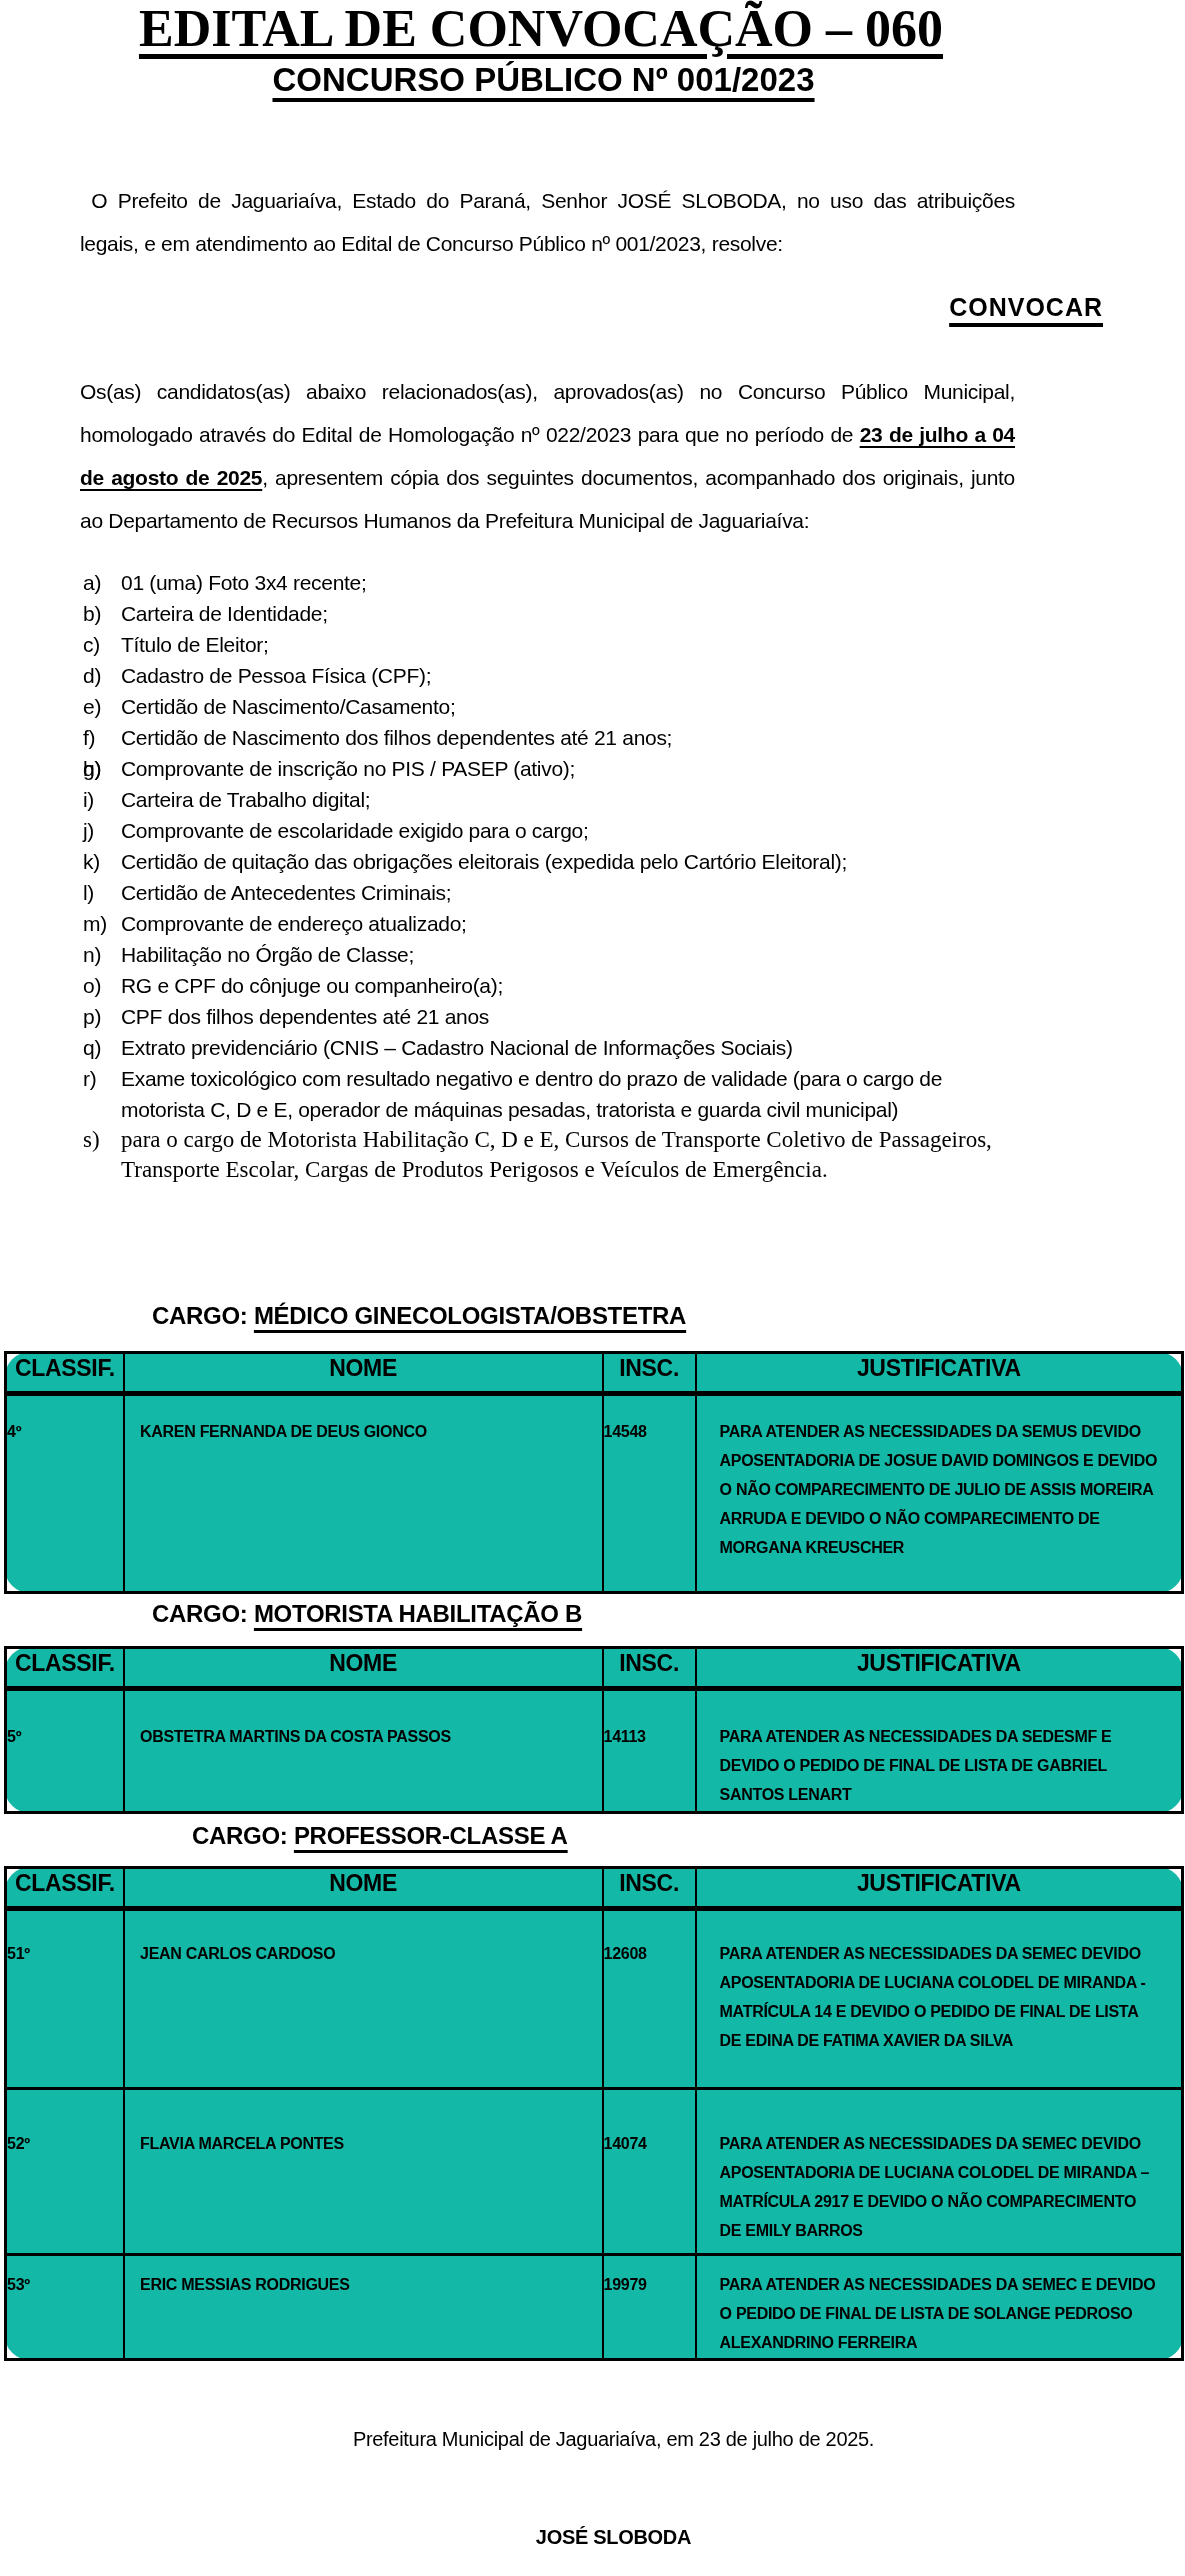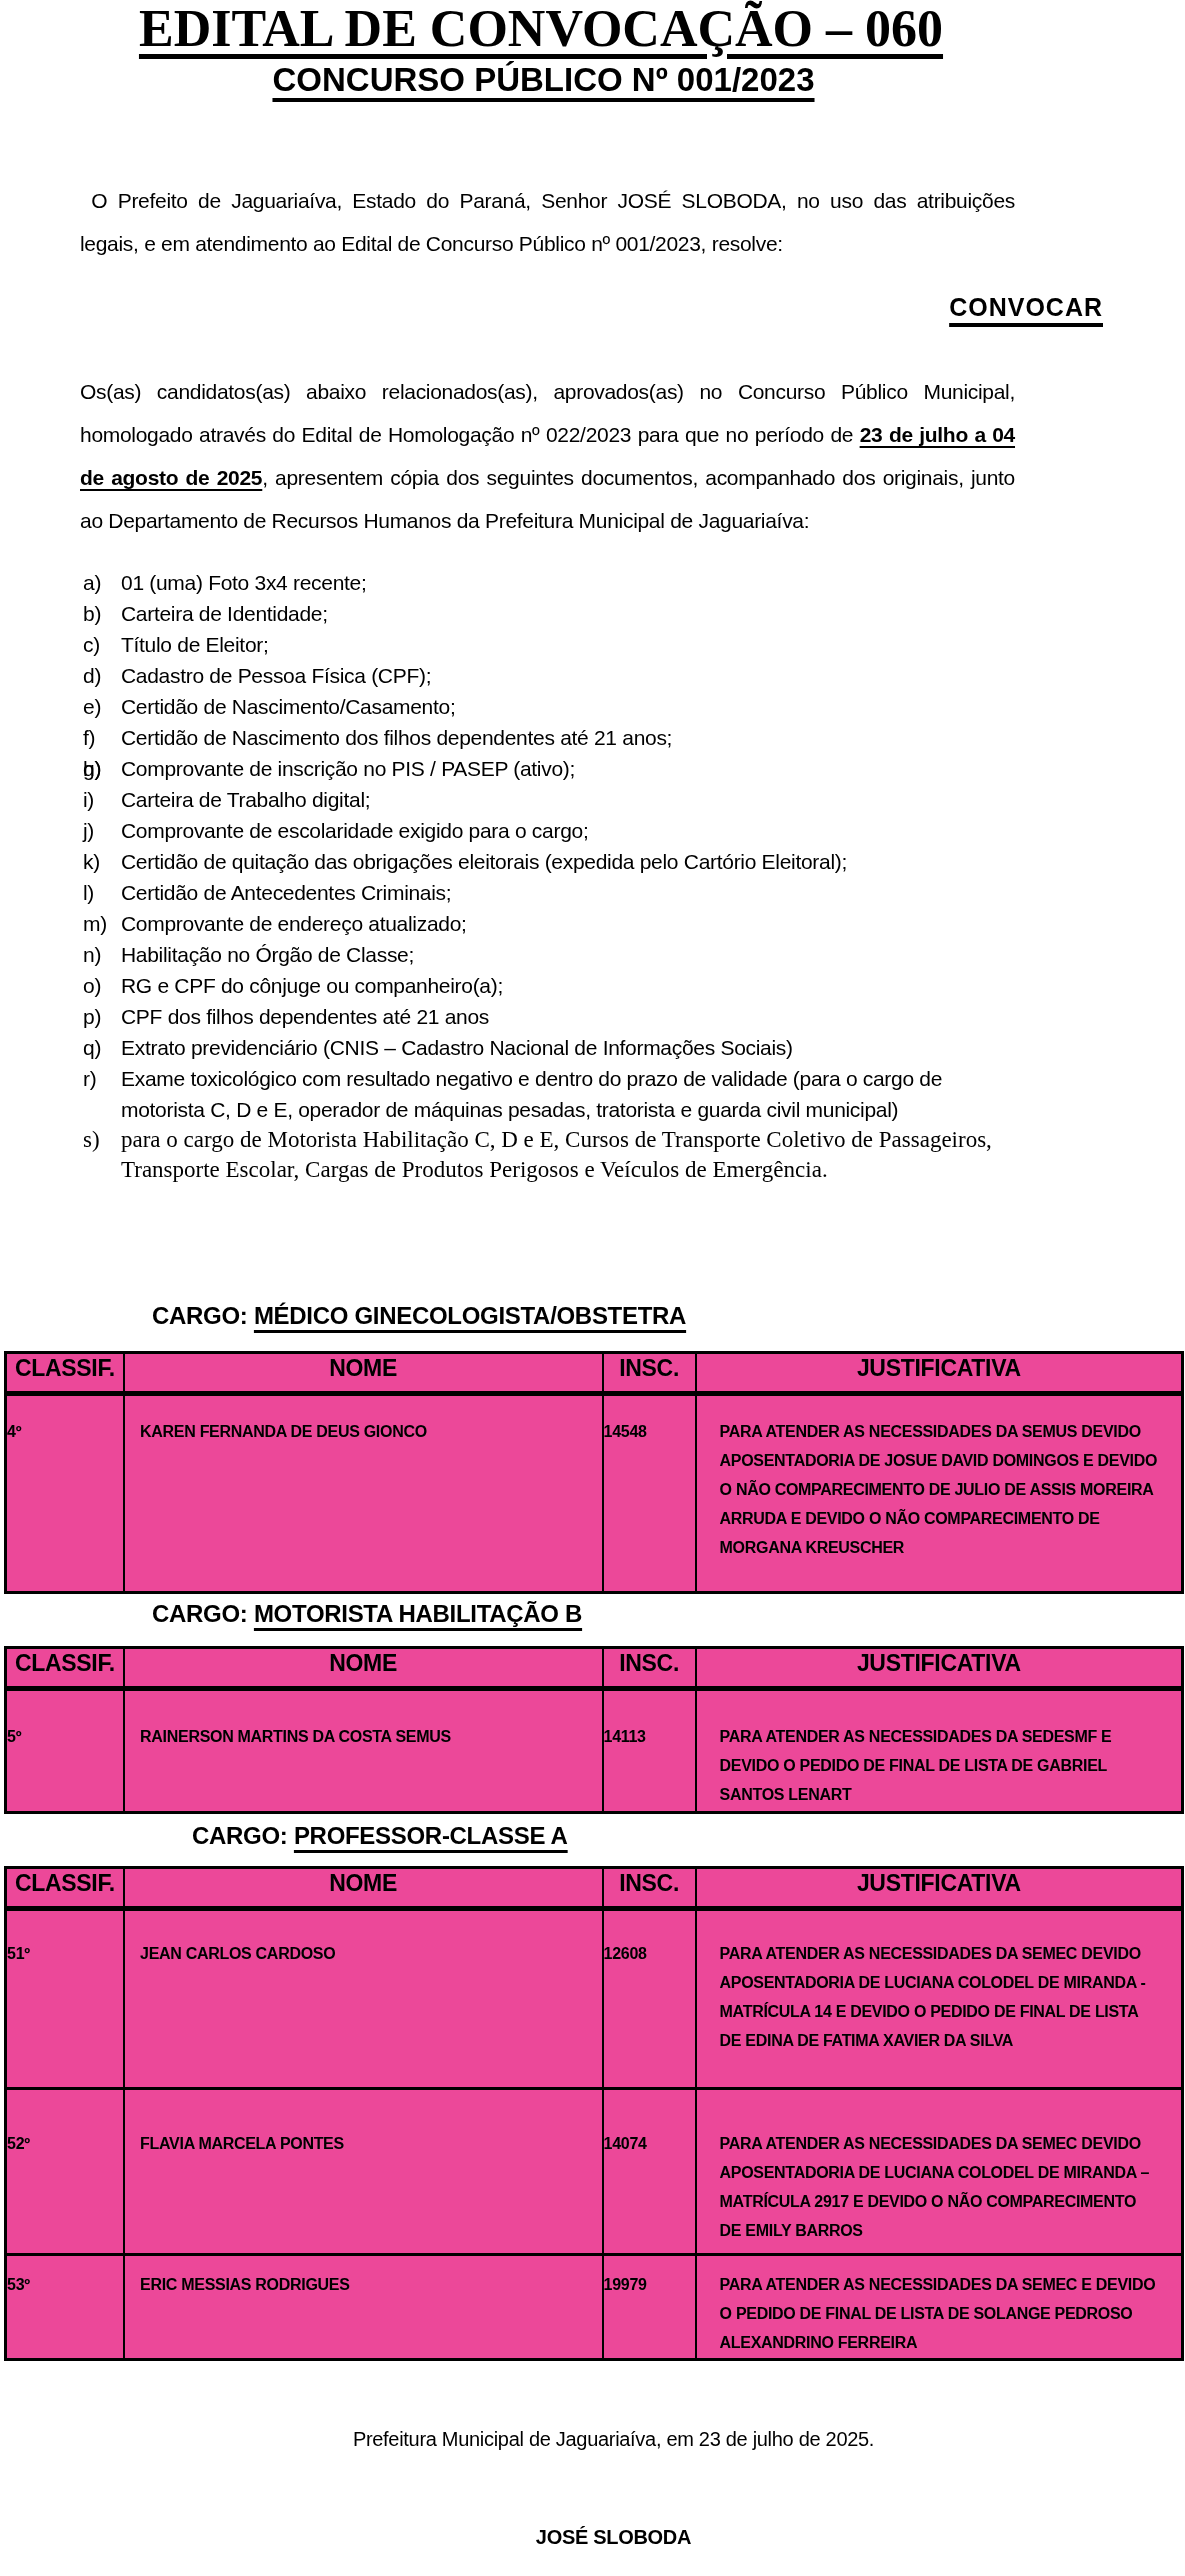--- a/index.html
+++ b/index.html
@@ -92,21 +92,22 @@
     text-underline-offset:5.7px;
   }
 
   
   table.tbl {
     border-collapse:collapse;
     width:1178px;
     table-layout:fixed;
     font-weight:bold;
     letter-spacing:-0.3px;
-    background:#ec4899;
+    background:#14b8a6;
+    border-radius:28px;
   }
   table.tbl, table.tbl th, table.tbl td { border:2.1px solid #000; }
   table.tbl { border-width:3.6px; }
   table.tbl th {
     font-size:23px;
     height:41px;
     text-align:center;
     vertical-align:middle;
     border-bottom-width:5.2px;
     padding-bottom:7.2px;
@@ -212,21 +213,21 @@
       <tr>
         <th>CLASSIF.</th>
         <th>NOME</th>
         <th>INSC.</th>
         <th>JUSTIFICATIVA</th>
       </tr>
     </thead>
     <tbody>
       <tr class="pt60" style="height:124px;">
         <td class="c-classif">5º</td>
-        <td class="c-nome">RAINERSON MARTINS DA COSTA SEMUS</td>
+        <td class="c-nome">OBSTETRA MARTINS DA COSTA PASSOS</td>
         <td class="c-insc">14113</td>
         <td class="c-just">PARA ATENDER AS NECESSIDADES DA SEDESMF E DEVIDO O PEDIDO DE FINAL DE LISTA DE GABRIEL SANTOS LENART</td>
       </tr>
     </tbody>
   </table>
 
   <div class="abs cargo-heading" style="top:1822px;margin-left:40px;"><span>CARGO: </span><span class="cargo-title">PROFESSOR-CLASSE A</span></div>
 
   <table class="tbl abs" style="top:1866px; left:4.1px;">
     <colgroup>

